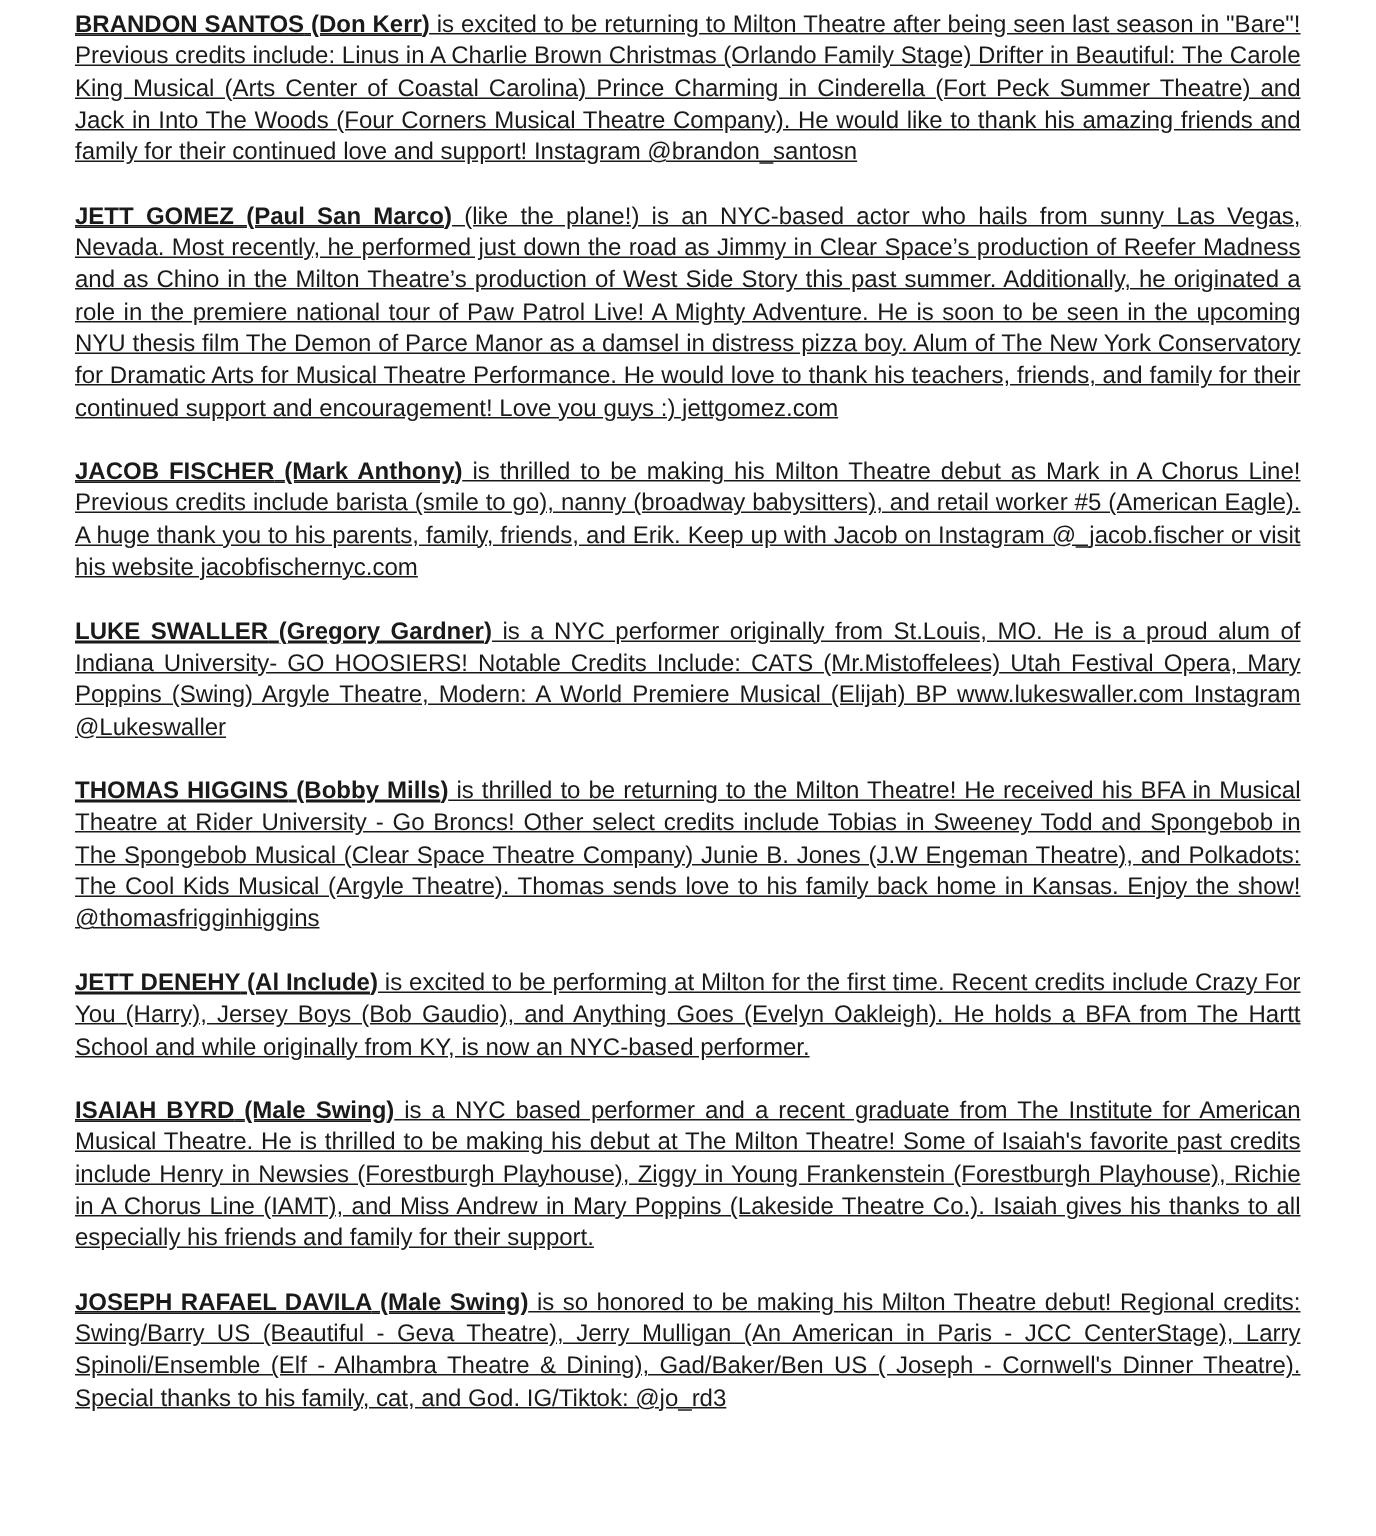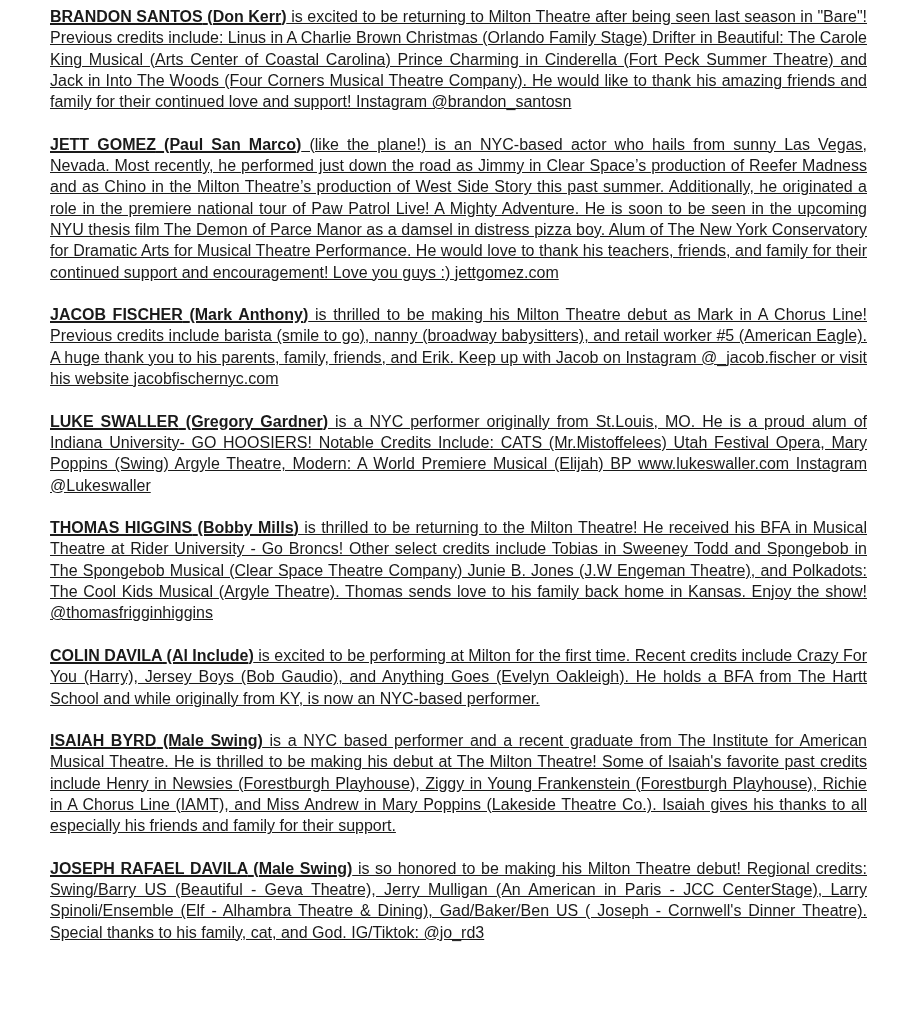--- a/index.html
+++ b/index.html
@@ -45,19 +45,19 @@
   <p class="bio"><span class="bio-name"><span>BRANDON SANTOS</span> <span>(Don Kerr</span></span><b>)</b><span> is excited to be returning to Milton Theatre after being seen last season in "Bare"! Previous credits include: Linus in A Charlie Brown Christmas (Orlando Family Stage) Drifter in Beautiful: The Carole King Musical (Arts Center of Coastal Carolina) Prince Charming in Cinderella (Fort Peck Summer Theatre) and Jack in Into The Woods (Four Corners Musical Theatre Company). He would like to thank his amazing friends and family for their continued love and support! Instagram @brandon_santosn</span></p>
 
   <p class="bio"><span class="bio-name"><span>JETT GOMEZ</span> <span>(Paul San Marco</span></span><b>)</b><span> (like the plane!) is an NYC-based actor who hails from sunny Las Vegas, Nevada. Most recently, he performed just down the road as Jimmy in Clear Space’s production of Reefer Madness and as Chino in the Milton Theatre’s  production of West Side Story this past summer. Additionally, he originated a role in the premiere national tour of Paw Patrol Live! A Mighty Adventure. He is soon to be seen in the upcoming NYU thesis film The Demon of Parce Manor as a damsel in distress pizza boy. Alum of The New York Conservatory for Dramatic Arts for Musical Theatre Performance. He would love to thank his teachers, friends, and family for their continued support and encouragement! Love you guys :) jettgomez.com</span></p>
 
   <p class="bio"><span class="bio-name"><span>JACOB FISCHER</span> <span>(Mark Anthony</span></span><b>)</b><span> is thrilled to be making his Milton Theatre debut as Mark in A Chorus Line! Previous credits include barista (smile to go), nanny (broadway babysitters), and retail worker #5 (American Eagle). A huge thank you to his parents, family, friends, and Erik. Keep up with Jacob on Instagram @_jacob.fischer or visit his website jacobfischernyc.com</span></p>
 
   <p class="bio"><span class="bio-name"><span>LUKE SWALLER</span> <span>(Gregory Gardner</span></span><b>)</b><span> is a NYC performer originally from St.Louis, MO. He is a proud alum of Indiana University- GO HOOSIERS! Notable Credits Include: CATS (Mr.Mistoffelees) Utah Festival Opera, Mary Poppins (Swing) Argyle Theatre, Modern: A World Premiere Musical (Elijah) BP www.lukeswaller.com Instagram @Lukeswaller</span></p>
 
   <p class="bio"><span class="bio-name"><span>THOMAS HIGGINS</span> <span>(Bobby Mills</span></span><b>)</b><span> is thrilled to be returning to the Milton Theatre! He received his BFA in Musical Theatre at Rider University - Go Broncs! Other select credits include Tobias in Sweeney Todd and Spongebob in The Spongebob Musical (Clear Space Theatre Company) Junie B. Jones (J.W Engeman Theatre), and Polkadots: The Cool Kids Musical (Argyle Theatre). Thomas sends love to his family back home in Kansas. Enjoy the show! @thomasfrigginhiggins</span></p>
 
-  <p class="bio"><span class="bio-name"><span>COLIN DAVILA</span> <span>(Al Include</span></span><b>)</b><span> is excited to be performing at Milton for the first time. Recent credits include Crazy For You (Harry), Jersey Boys (Bob Gaudio), and Anything Goes (Evelyn Oakleigh). He holds a BFA from The Hartt School and while originally from KY, is now an NYC-based performer.</span></p>
+  <p class="bio"><span class="bio-name"><span>JETT DENEHY</span> <span>(Al Include</span></span><b>)</b><span> is excited to be performing at Milton for the first time. Recent credits include Crazy For You (Harry), Jersey Boys (Bob Gaudio), and Anything Goes (Evelyn Oakleigh). He holds a BFA from The Hartt School and while originally from KY, is now an NYC-based performer.</span></p>
 
   <p class="bio"><span class="bio-name"><span>ISAIAH BYRD</span> <span>(Male Swing</span></span><b>)</b><span> is a NYC based performer and a recent graduate from The Institute for American Musical Theatre. He is thrilled to be making his debut at The Milton Theatre! Some of Isaiah's favorite past credits include Henry in Newsies (Forestburgh Playhouse), Ziggy in Young Frankenstein (Forestburgh Playhouse), Richie in A Chorus Line (IAMT), and Miss Andrew in Mary Poppins (Lakeside Theatre Co.). Isaiah gives his thanks to all especially his friends and family for their support.</span></p>
 
   <p class="bio"><span class="bio-name"><span>JOSEPH RAFAEL DAVILA</span> <span>(Male Swing</span></span><b>)</b><span> is so honored to be making his Milton Theatre debut! Regional credits: Swing/Barry US (Beautiful - Geva Theatre), Jerry Mulligan (An American in Paris - JCC CenterStage), Larry Spinoli/Ensemble (Elf - Alhambra Theatre &amp; Dining), Gad/Baker/Ben US ( Joseph - Cornwell's Dinner Theatre). Special thanks to his family, cat, and God. IG/Tiktok: @jo_rd3</span></p>
 
 </div>
 
 </body></html>

